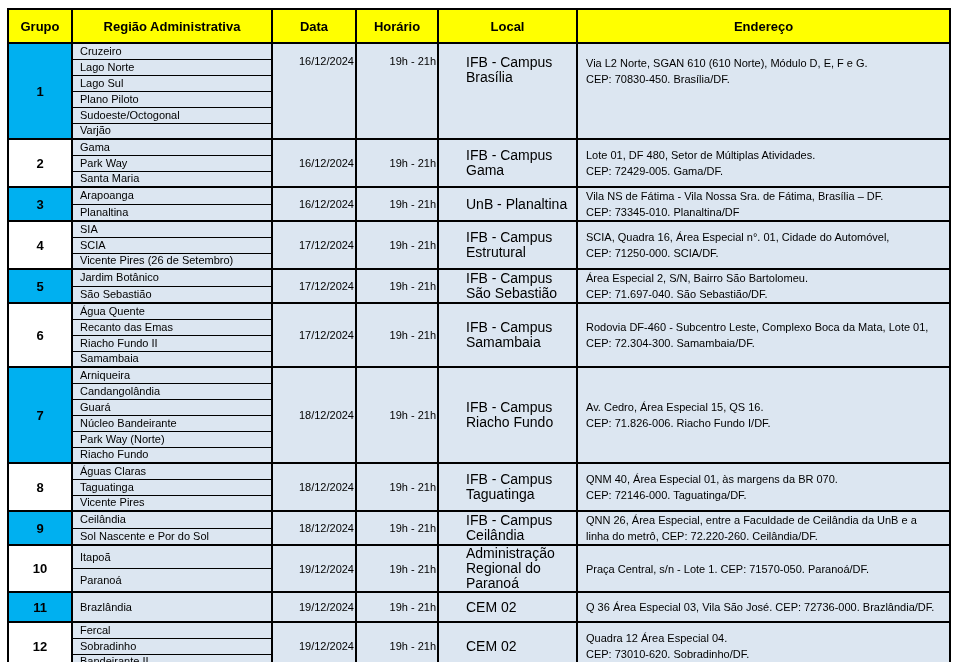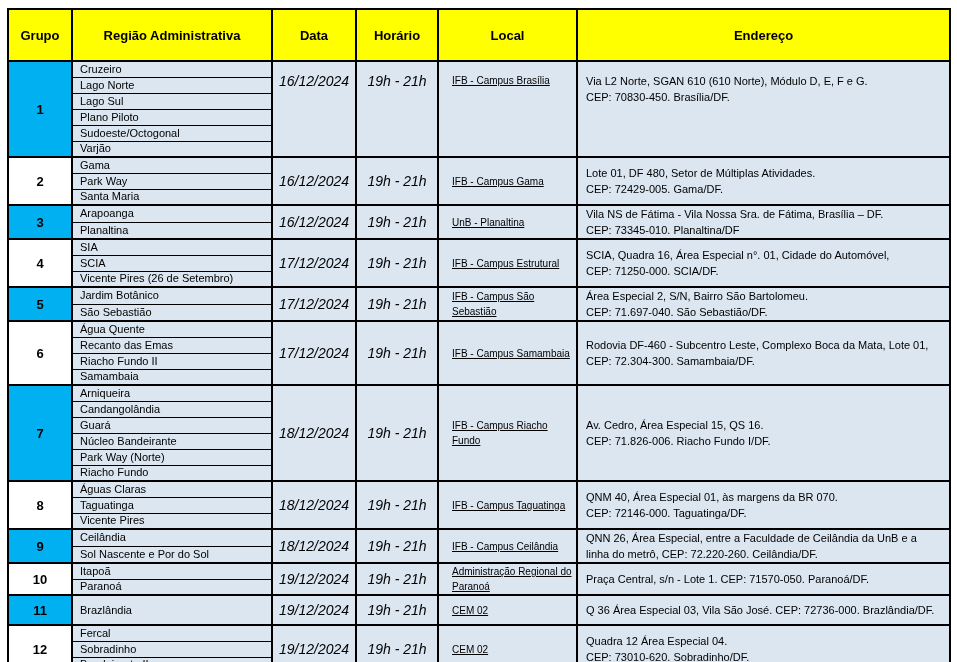--- a/index.html
+++ b/index.html
@@ -23,21 +23,21 @@
     table-layout: fixed;
     width: 942px;
     border: 2px solid var(--border);
   }
   th, td {
     border: 2px solid var(--border);
     overflow: hidden;
   }
   thead th {
     background: var(--header-bg);
-    height: 52px;
+    height: 34px;
     font-size: 13px;
     font-weight: bold;
     text-align: center;
     vertical-align: middle;
     padding: 0 2px;
   }
   tbody tr { height: 16px; }
   tbody tr.tall-row { height: 30px; }
   td.grupo {
     text-align: center;
@@ -54,32 +54,30 @@
     padding: 0 4px 0 7px;
     vertical-align: middle;
     white-space: nowrap;
     border-top-width: 1px;
     border-bottom-width: 1px;
     margin-top: 9px;
   }
   tr.group-start td.regiao { border-top-width: 2px; }
   td.data, td.horario {
     background: var(--row-bg);
+    font-size: 11px;
+    text-align: right;
+    vertical-align: middle;
+  }
+  td.local {
+    background: var(--row-bg);
     font-size: 14px;
-    text-align: center;
-    vertical-align: middle;
-    font-style: italic;
-  }
-  td.local {
-    background: var(--row-bg);
-    font-size: 10px;
     line-height: 15px;
-    padding: 0 4px 0 13px;
-    vertical-align: middle;
-    text-decoration: underline;
+    padding: 0 4px 0 27px;
+    vertical-align: middle;
   }
   td.endereco {
     background: var(--row-bg);
     font-size: 11px;
     line-height: 16px;
     padding: 0 12px 0 8px;
     vertical-align: middle;
     white-space: pre-line;
   }
   td.vtop { vertical-align: top; padding-top: 11px; }

